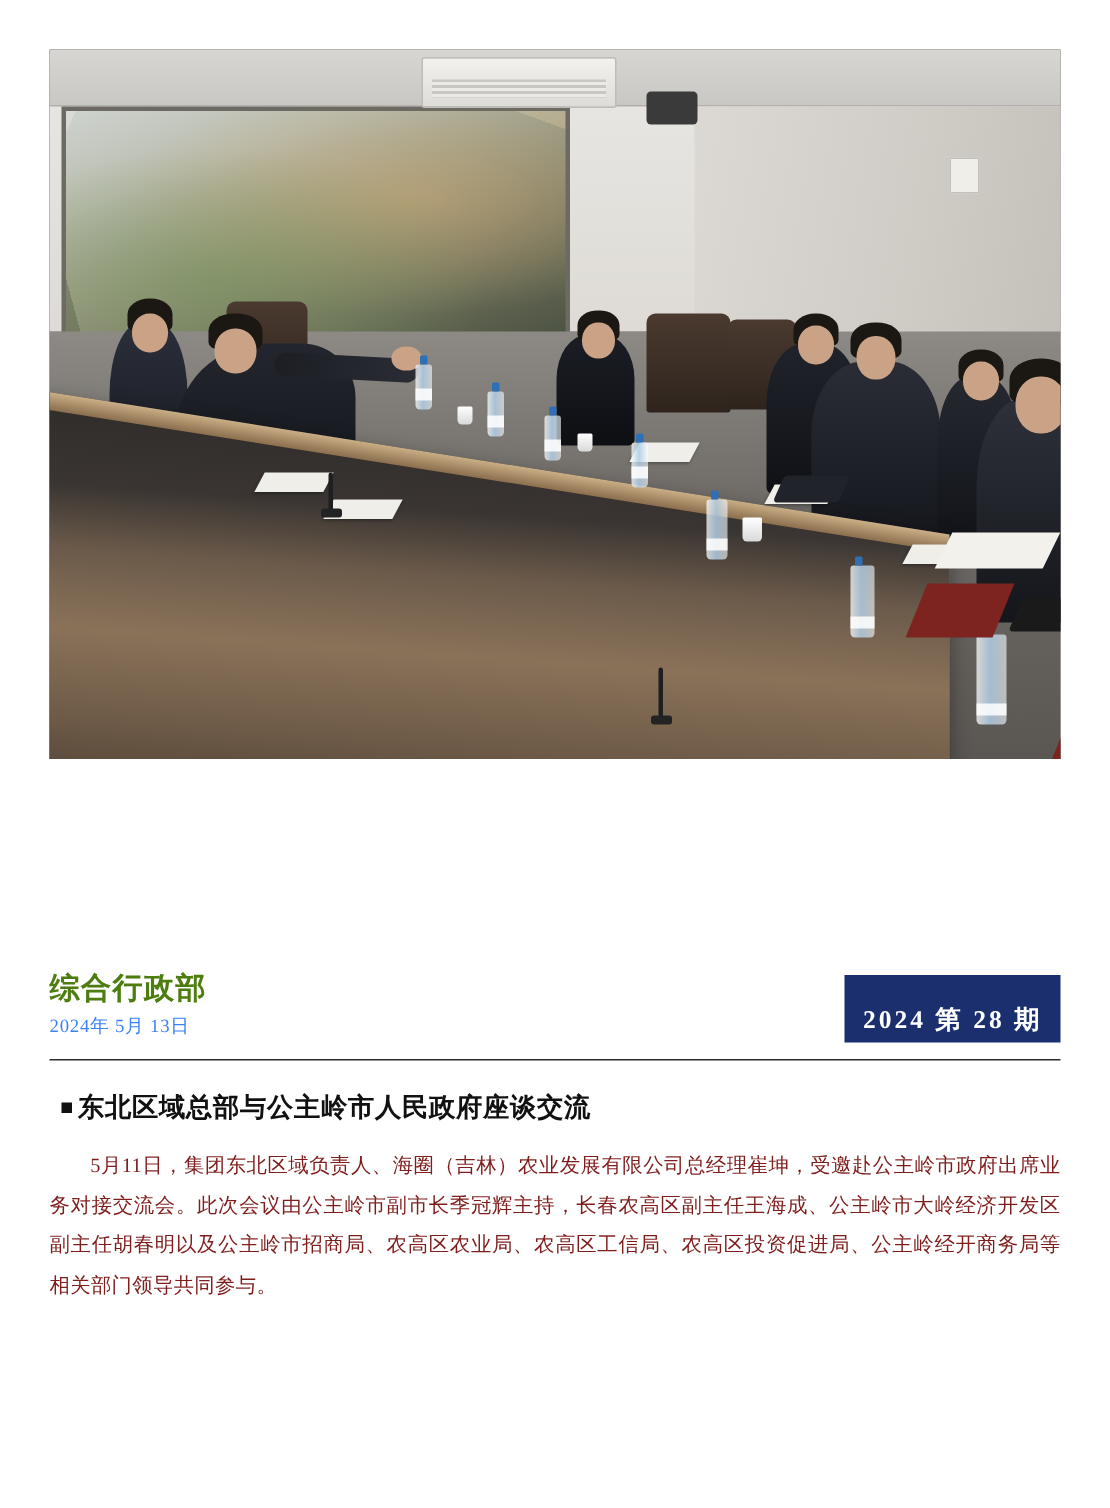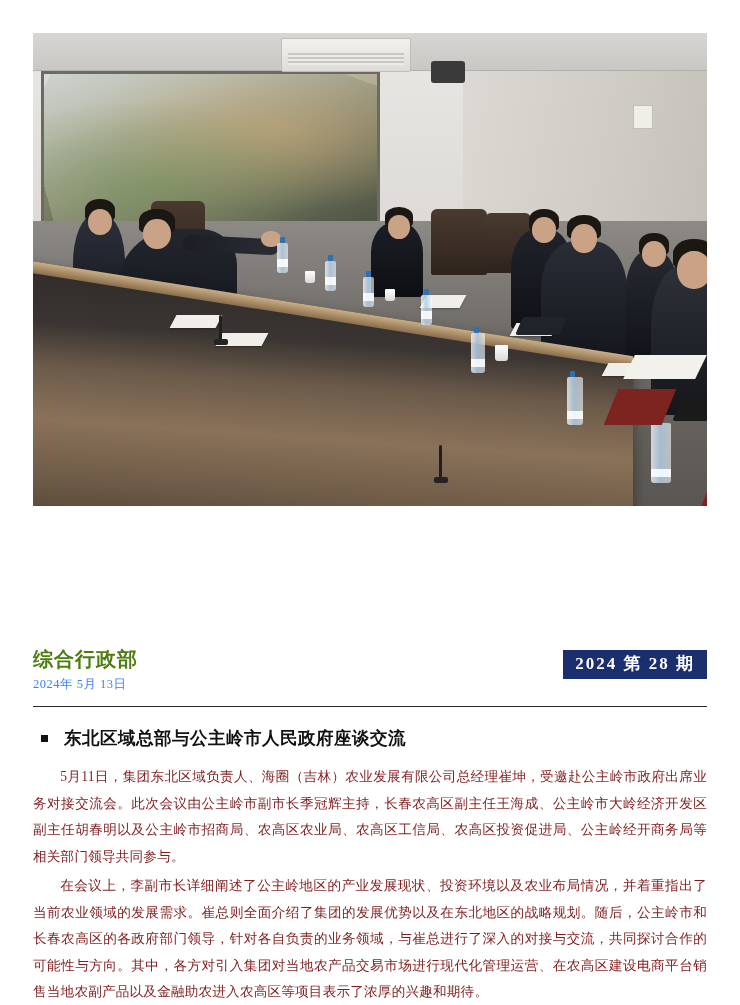--- a/index.html
+++ b/index.html
@@ -228,21 +228,21 @@
     letter-spacing: 0.5px;
   }
   .issue-badge {
     position: absolute;
     right: 0;
     top: 2px;
     background: #1b2f6e;
     color: #ffffff;
     font-size: 17px;
     font-weight: bold;
-    padding: 4px 12px 5px 12px;
+    padding: 20px 12px 5px 12px;
     letter-spacing: 2px;
     line-height: 1.15;
   }
   .rule {
     position: absolute;
     left: 33px;
     top: 706px;
     width: 674px;
     height: 1px;
     background: #2b2b2b;
@@ -251,21 +251,21 @@
   
   .article {
     position: absolute;
     left: 33px;
     top: 726px;
     width: 674px;
   }
   .headline {
     display: flex;
     align-items: baseline;
-    gap: 16px;
+    gap: 4px;
     font-size: 17.5px;
     font-weight: bold;
     color: #111111;
     letter-spacing: 0.5px;
     margin: 0 0 14px 8px;
   }
   .bullet-sq {
     display: inline-block;
     width: 7px;
     height: 7px;
@@ -375,17 +375,16 @@
     <div class="issue-badge">2024  第 28 期</div>
   </div>
   <div class="rule"></div>
 
   <div class="article">
     <h1 class="headline">
       <span class="bullet-sq"></span>
       <span>东北区域总部与公主岭市人民政府座谈交流</span>
     </h1>
     <p class="para">5月11日，集团东北区域负责人、海圈（吉林）农业发展有限公司总经理崔坤，受邀赴公主岭市政府出席业务对接交流会。此次会议由公主岭市副市长季冠辉主持，长春农高区副主任王海成、公主岭市大岭经济开发区副主任胡春明以及公主岭市招商局、农高区农业局、农高区工信局、农高区投资促进局、公主岭经开商务局等相关部门领导共同参与。</p>
-    <p class="para">在会议上，李副市长详细阐述了公主岭地区的产业发展现状、投资环境以及农业布局情况，并着重指出了当前农业领域的发展需求。崔总则全面介绍了集团的发展优势以及在东北地区的战略规划。随后，公主岭市和长春农高区的各政府部门领导，针对各自负责的业务领域，与崔总进行了深入的对接与交流，共同探讨合作的可能性与方向。其中，各方对引入集团对当地农产品交易市场进行现代化管理运营、在农高区建设电商平台销售当地农副产品以及金融助农进入农高区等项目表示了浓厚的兴趣和期待。</p>
 
   </div>
 
 </div>
 
 </body></html>

